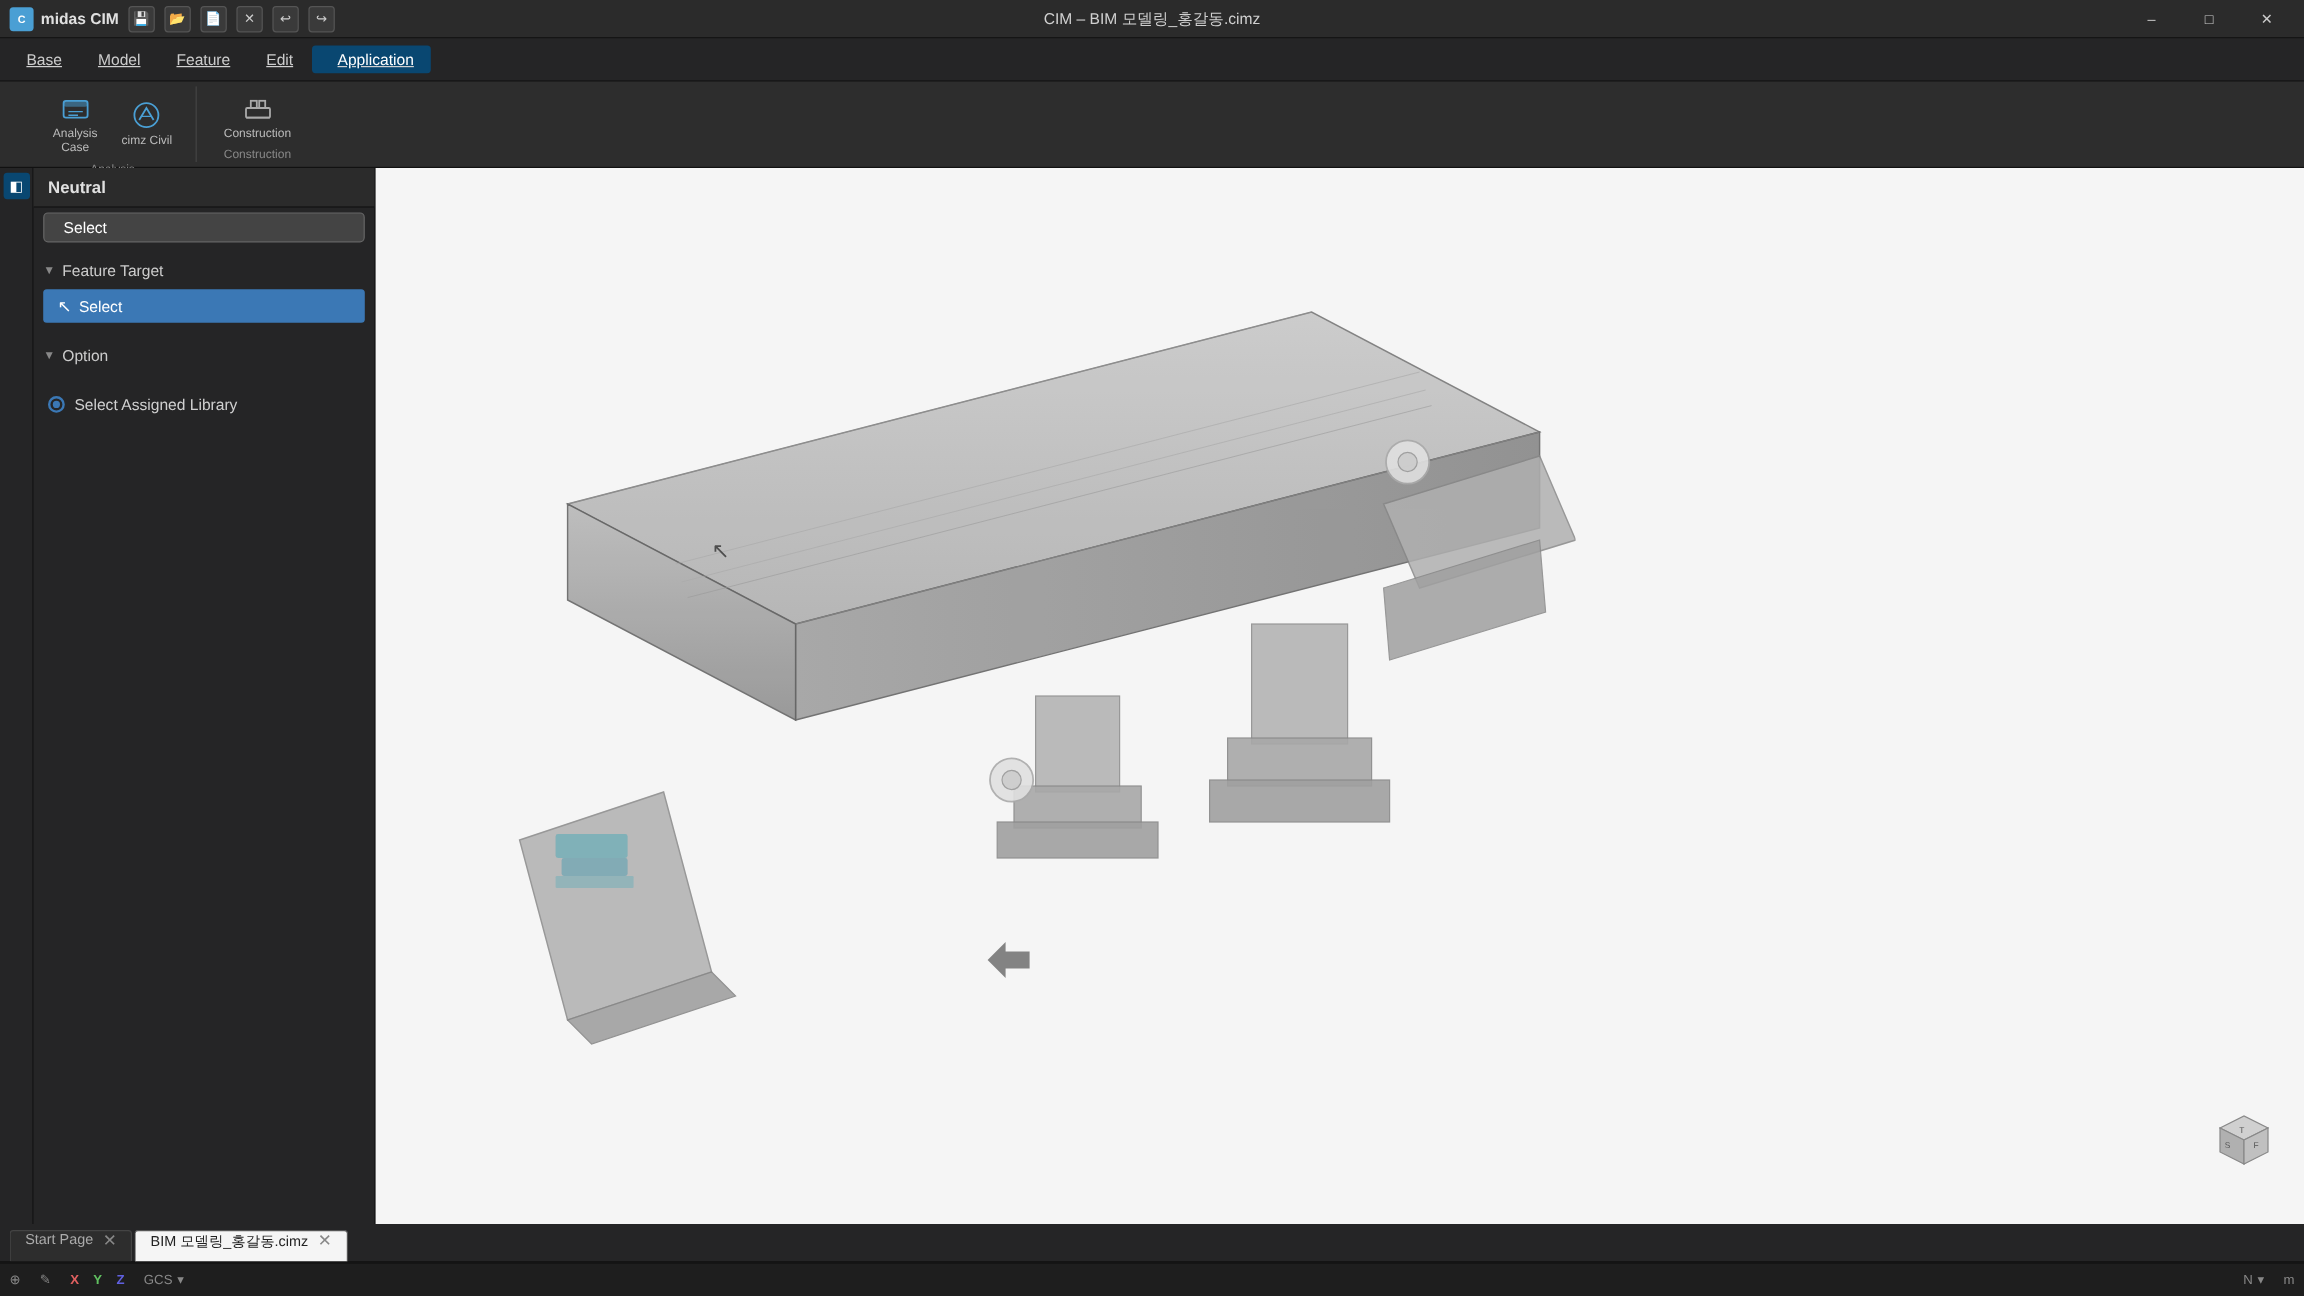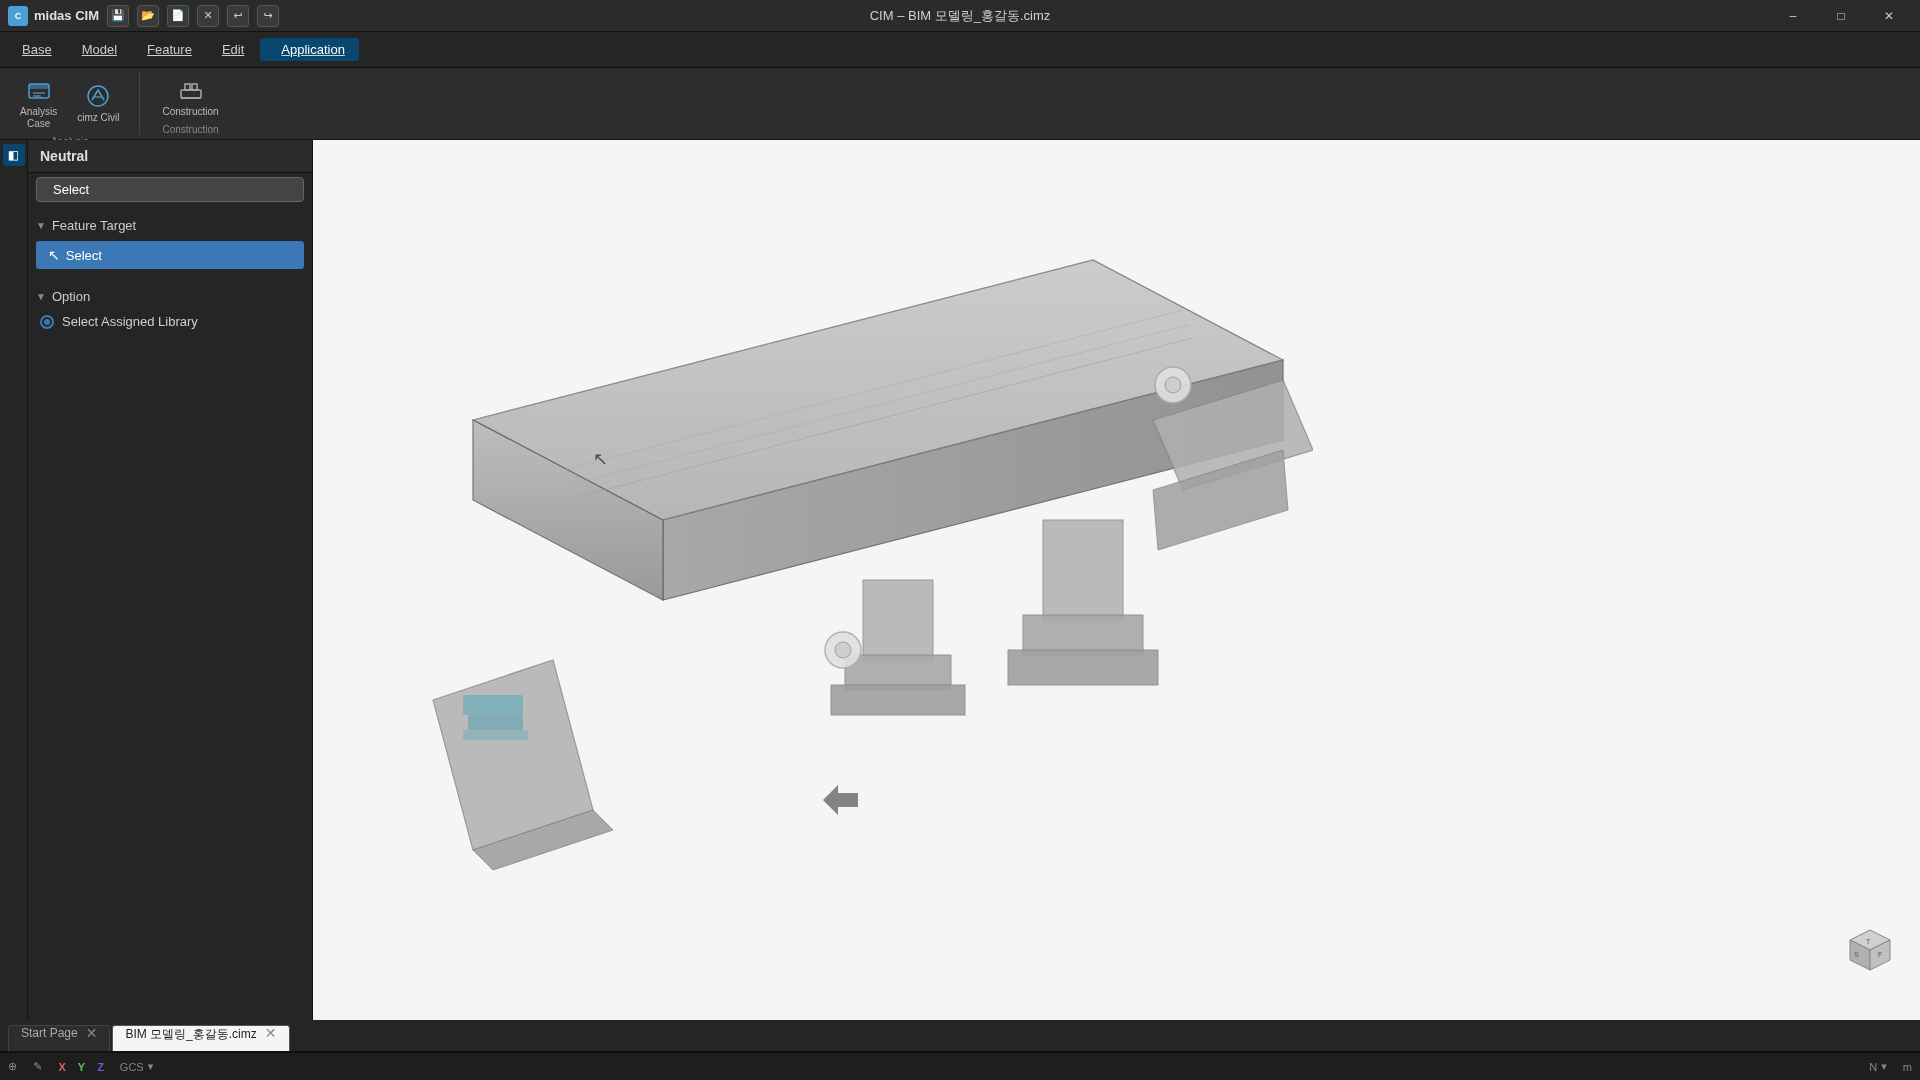--- a/index.html
+++ b/index.html
@@ -107,21 +107,21 @@
       color: #fff;
       padding-left: 21px;
     }
 
     
     #toolbar {
       height: 72px;
       background: #2d2d2d;
       display: flex;
       align-items: stretch;
-      padding: 4px 0;
+      padding: 4px 24px;
       border-bottom: 1px solid #111;
       gap: 2px;
     }
     .toolbar-group {
       display: flex;
       flex-direction: column;
       align-items: center;
       border-right: 1px solid #444;
       padding: 0 12px;
       gap: 2px;
@@ -255,23 +255,24 @@
       color: #fff;
       font-size: 13px;
       width: 100%;
       margin: 4px 0;
     }
     .select-btn .arrow-icon {
       font-size: 14px;
     }
     .option-row {
       display: flex;
-      align-items: flex-end;
+      align-items: flex-start;
       gap: 8px;
       padding: 6px 4px;
+      margin-top: 16px;
     }
     .radio-dot {
       width: 14px;
       height: 14px;
       border-radius: 50%;
       border: 2px solid #666;
       background: transparent;
       display: flex;
       align-items: center;
       justify-content: center;

